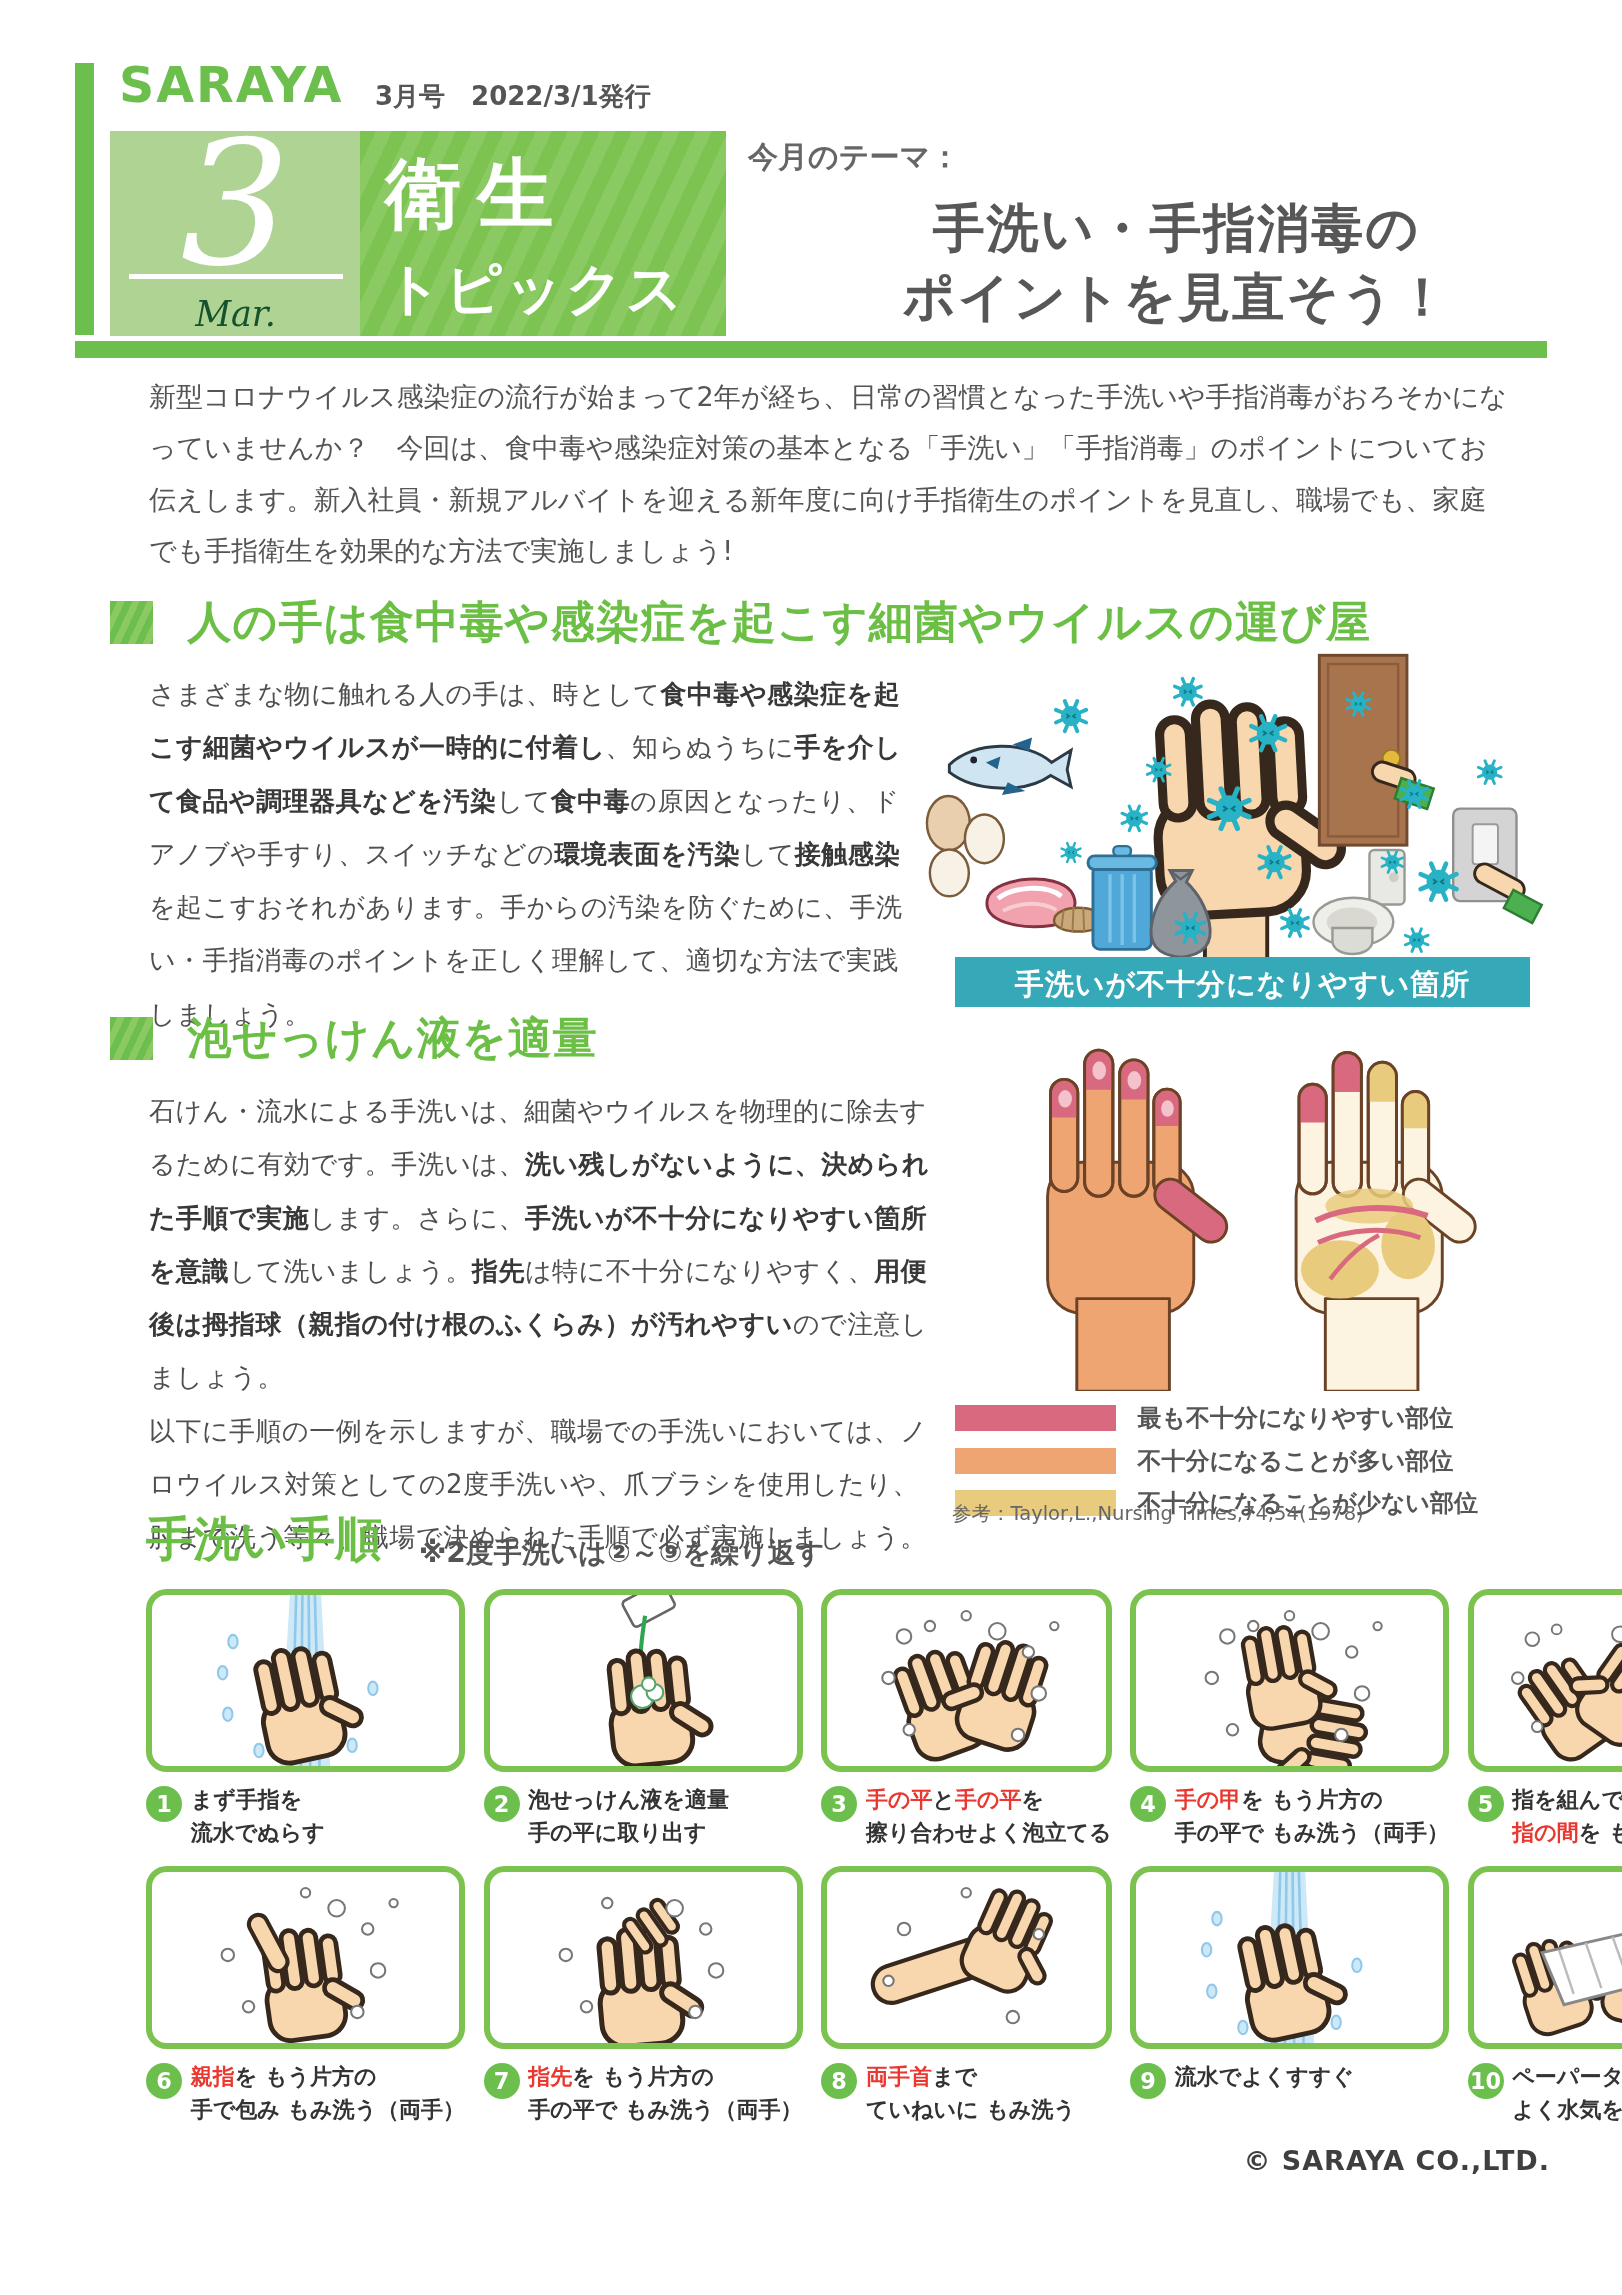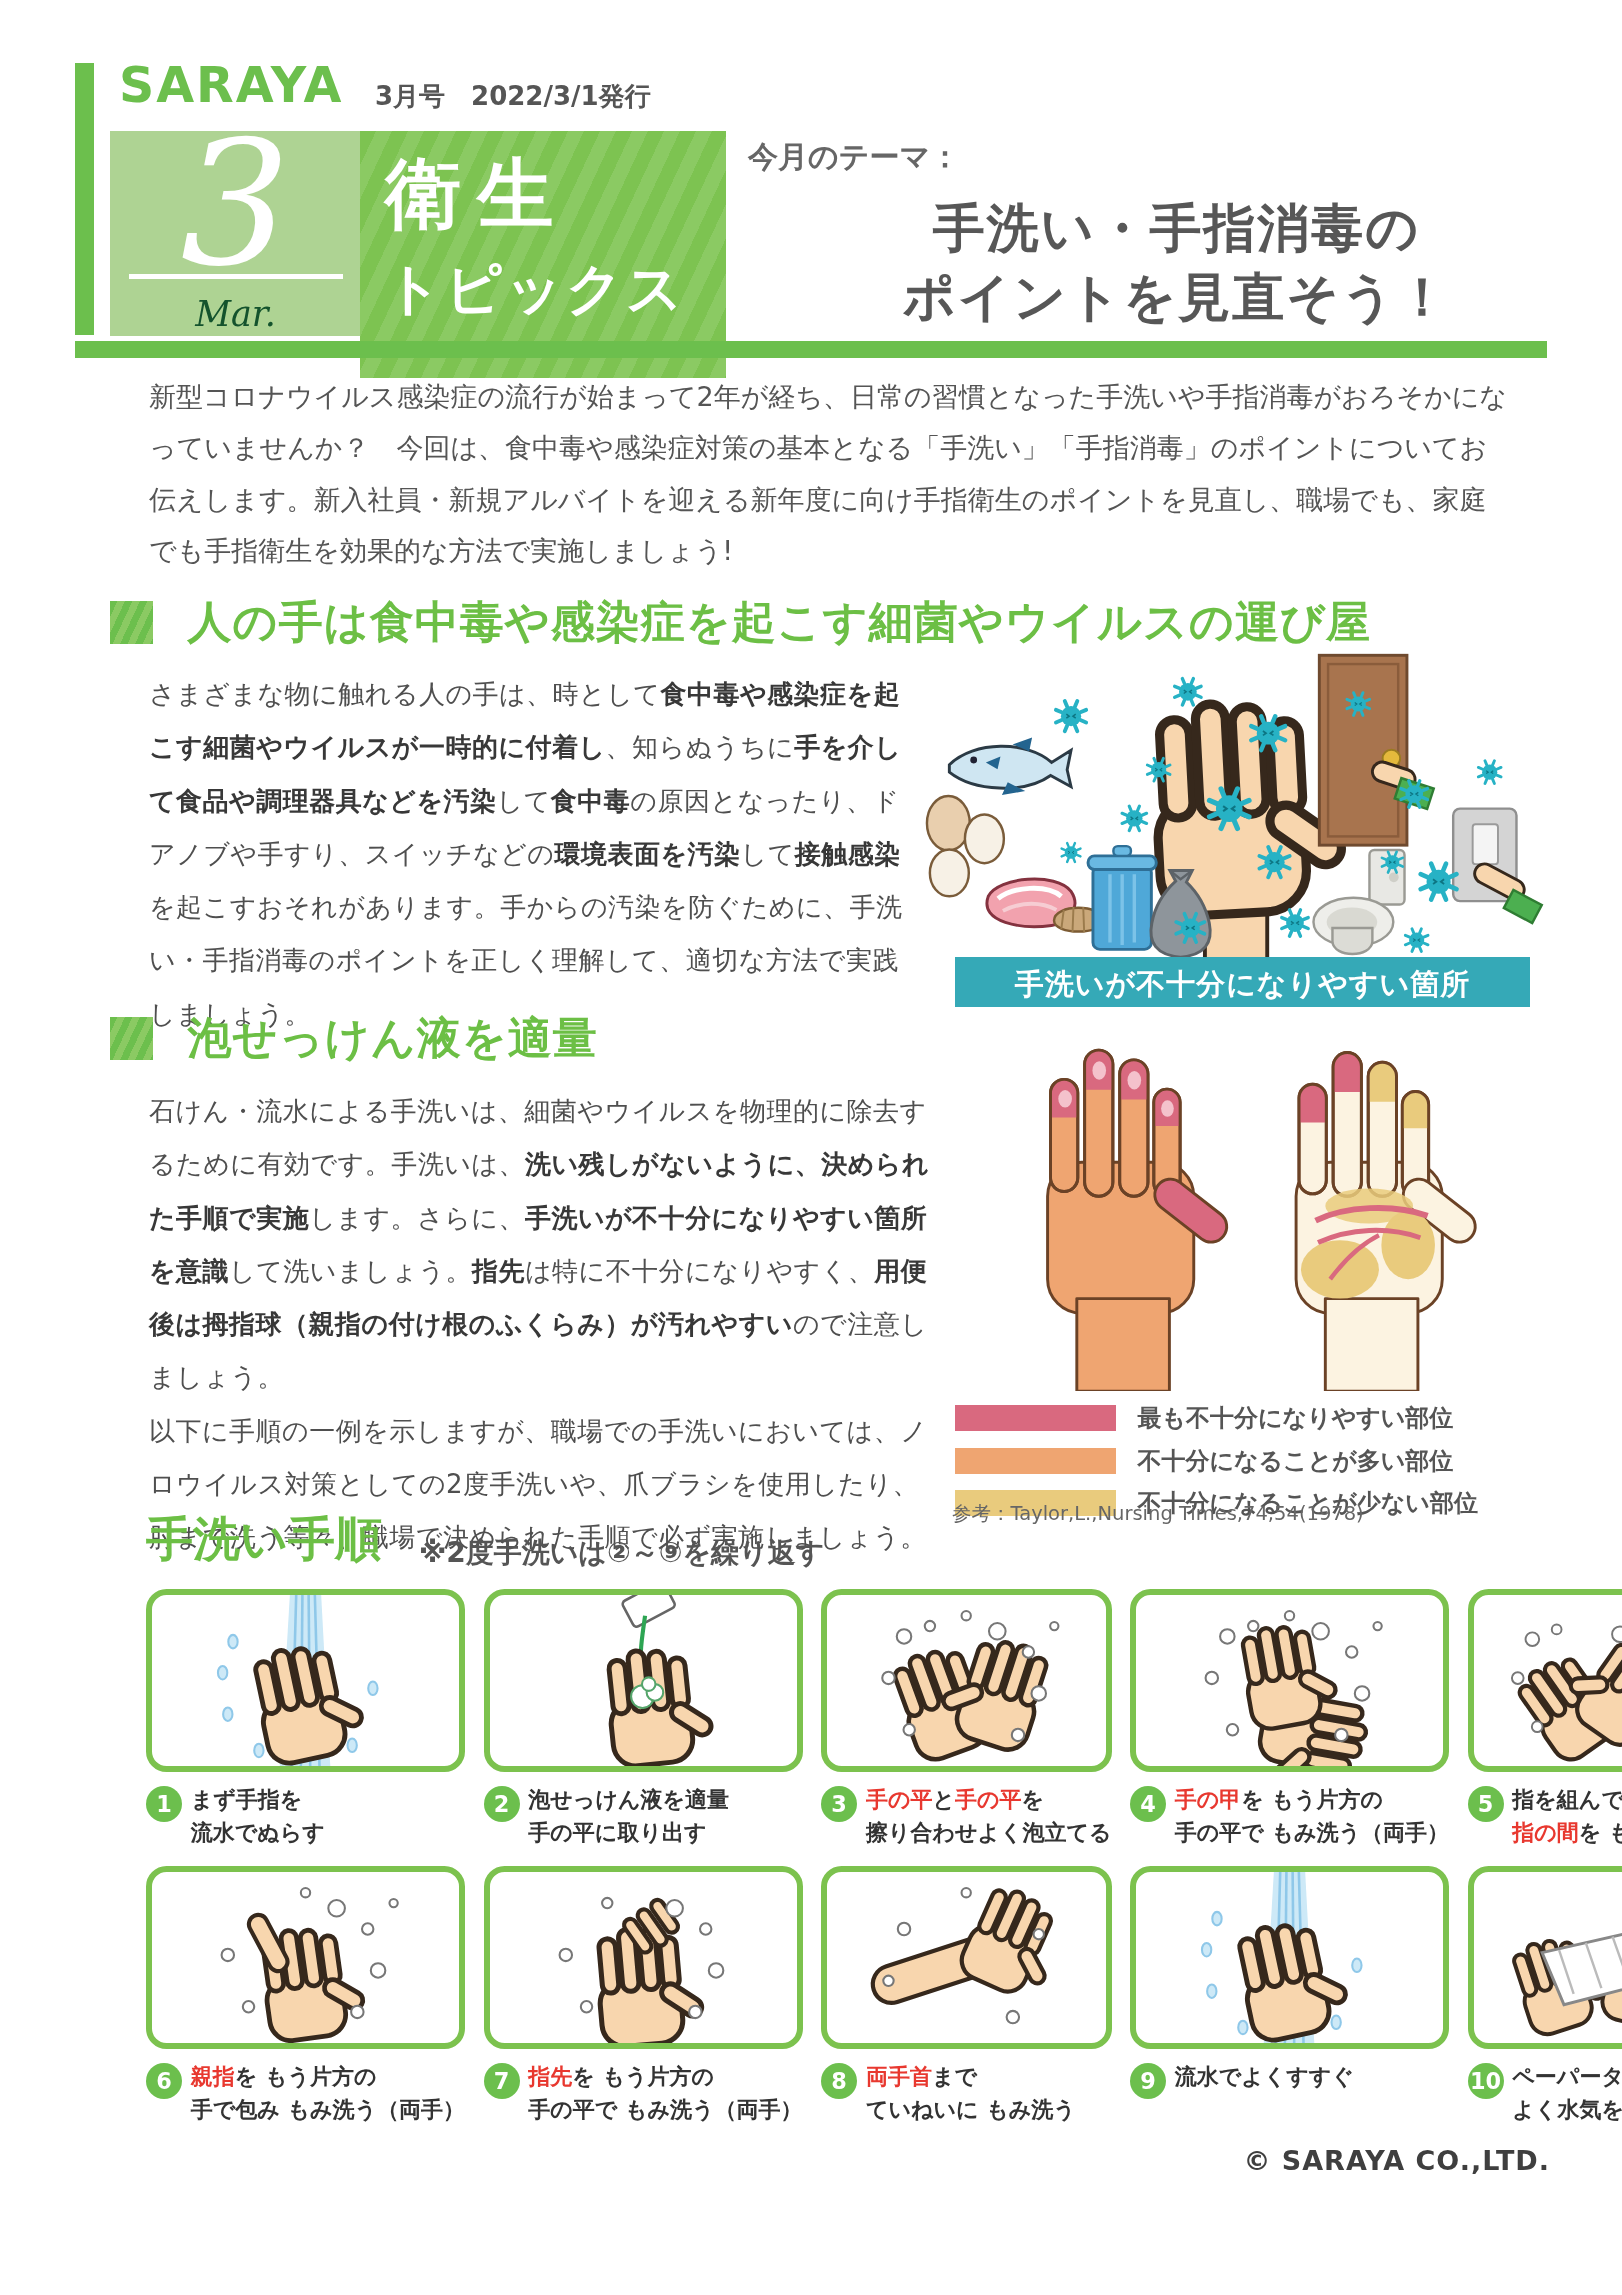--- a/index.html
+++ b/index.html
@@ -7,21 +7,21 @@
         font-family:"DejaVu Sans","Liberation Sans",sans-serif;color:#555;}
   .left-bar{position:absolute;left:75px;top:63px;width:18.5px;height:272px;background:#6cbf4d;}
   .logo{position:absolute;left:119px;top:57px;font-size:49px;font-weight:800;color:#6cbf4d;letter-spacing:1.9px;}
   .issue{position:absolute;left:375px;top:79px;font-size:26px;font-weight:700;color:#555;}
   .month-box{position:absolute;left:110px;top:131px;width:251px;height:205px;background:#aed393;}
   .month-num{position:absolute;left:0;right:0;top:-22.4px;text-align:center;line-height:1.1;
              font-family:"DejaVu Serif","Liberation Serif",serif;font-style:italic;font-size:173px;color:#fff;}
   .month-line{position:absolute;left:18.5px;right:18.5px;bottom:57px;height:4.9px;background:#fff;}
   .month-abbr{position:absolute;left:0;right:0;bottom:1.9px;text-align:center;
               font-family:"DejaVu Serif","Liberation Serif",serif;font-style:italic;font-size:35px;color:#14532d;}
-  .masthead{position:absolute;left:360px;top:131px;width:366px;height:247px;box-sizing:border-box;padding-left:25px;
+  .masthead{position:absolute;left:360px;top:131px;width:366px;height:205px;box-sizing:border-box;padding-left:25px;
             background:repeating-linear-gradient(115deg,#7dc351 0 14.6px,#8bca63 14.6px 29px);color:#fff;}
   .m1{font-size:76px;font-weight:800;letter-spacing:16.6px;margin-top:12.7px;}
   .m2{font-size:56px;font-weight:800;letter-spacing:2.9px;margin-top:5.8px;}
   .theme-label{position:absolute;left:748px;top:137px;font-size:30px;font-weight:700;color:#666;}
   .theme-title{position:absolute;left:804px;top:194px;width:745px;text-align:center;
                font-size:52px;font-weight:800;color:#575757;line-height:1.32;letter-spacing:1.9px;}
   .divider{position:absolute;left:75px;top:341px;width:1472px;height:16.6px;background:#6cbf4d;}
   .intro{position:absolute;left:149px;top:371px;width:1364px;margin:0;font-size:27px;line-height:1.9;color:#555;}
   .sec-head{position:absolute;left:110px;display:flex;align-items:center;gap:14.6px;}
   .bullet{width:43px;height:43px;flex:none;background:repeating-linear-gradient(115deg,#6cbf4d 0 6.8px,#8bca63 6.8px 13.6px);}

